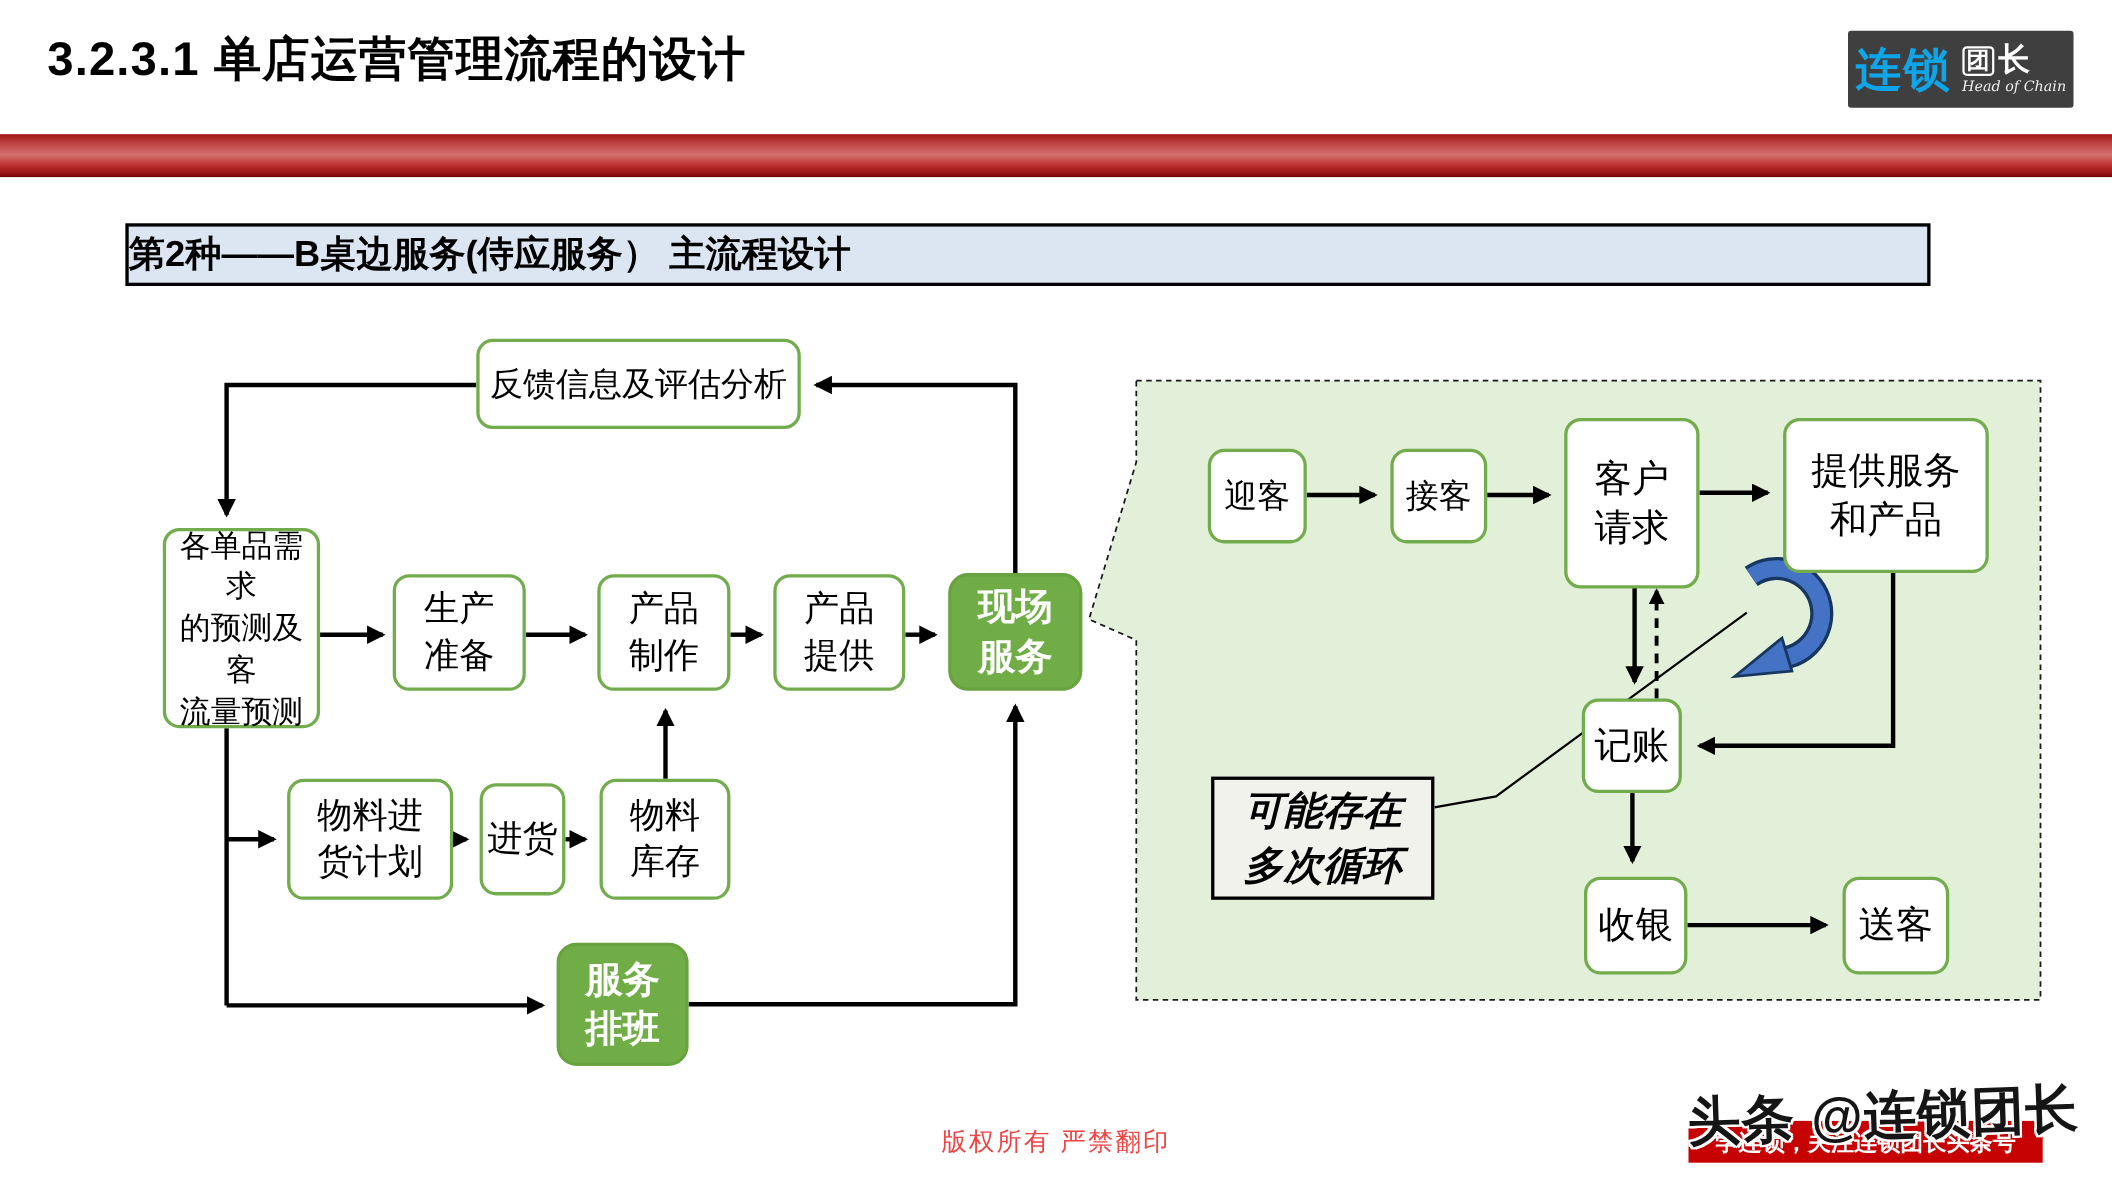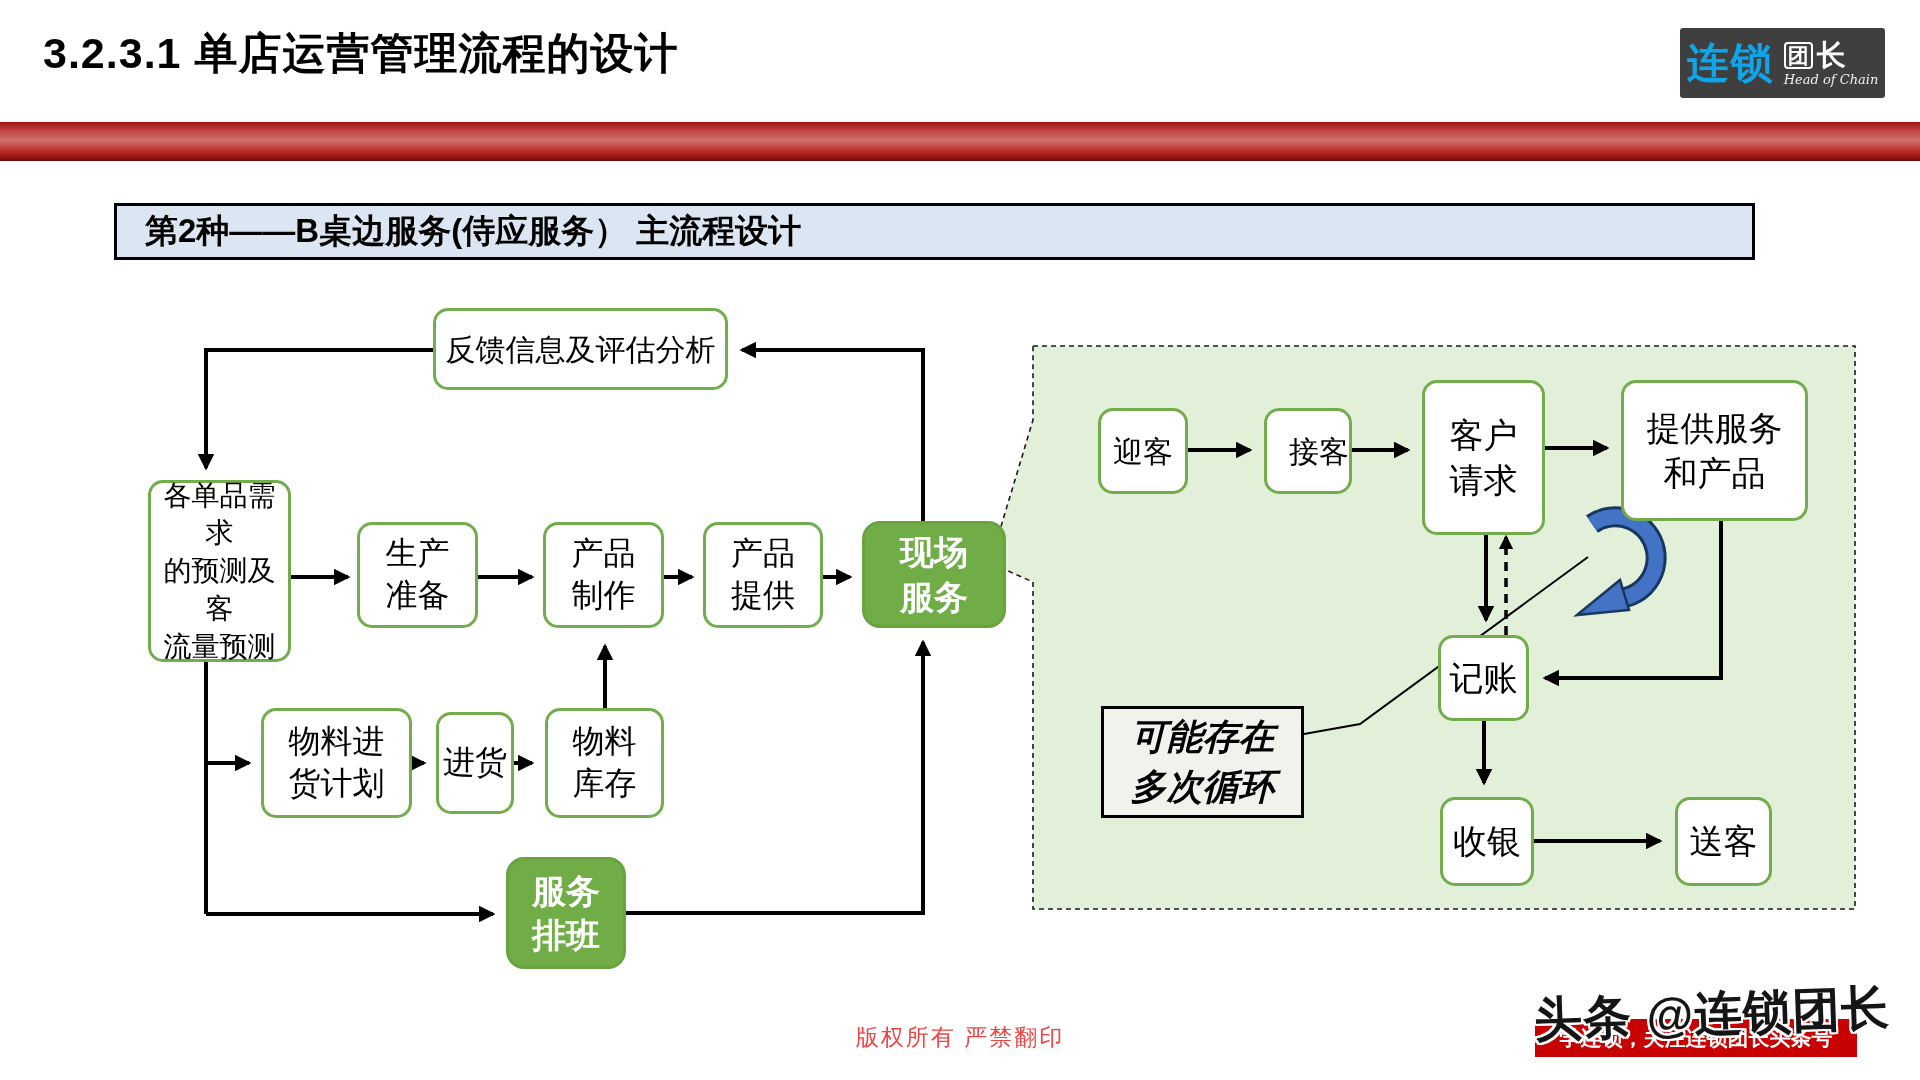--- a/index.html
+++ b/index.html
@@ -18,21 +18,21 @@
               border-radius:4px;padding:1px 2px;}
   .logo-after{color:#fff;font-size:29px;font-weight:bold;}
   .logo-tagline{color:#eee;font-size:13px;font-style:italic;margin-top:3px;
                 font-family:"DejaVu Serif","Liberation Serif",serif;}
   .red-bar{position:absolute;left:0;top:122px;width:1920px;height:39px;
            background:linear-gradient(180deg,#9e1414 0%,#c24444 22%,#d17070 48%,#c03030 72%,#951111 92%,#6f0808 100%);}
 
   
   .section-header{position:absolute;left:114px;top:203px;width:1641px;height:57px;
                   background:#dce6f2;border:3px solid #000;box-sizing:border-box;
-                  display:flex;align-items:center;padding-left:28px;}
+                  display:flex;align-items:center;}
   .section-header span{font-size:33px;font-weight:bold;color:#000;}
 
   
   .connectors{position:absolute;left:0;top:0;width:1920px;height:1080px;pointer-events:none;}
   .node{position:absolute;box-sizing:border-box;background:#fff;border:3px solid #72ac4c;
         border-radius:15px;display:flex;align-items:center;justify-content:center;
         color:#000;font-size:32px;line-height:1.3;}
   .node span{white-space:pre-line;text-align:center;}
   .node.green{background:#70ad47;border-color:#68a33f;color:#fff;font-weight:bold;
               border-radius:18px;font-size:34px;}
@@ -136,21 +136,21 @@
   <div class="node" style="left:543px;top:522px;width:121px;height:106px;">
     <span>产品
 制作</span>
     </div>
 
   <div class="node" style="left:703px;top:522px;width:120px;height:106px;">
     <span>产品
 提供</span>
     </div>
 
-  <div class="node green" style="left:862px;top:521px;width:144px;height:107px;">
+  <div class="node green" style="left:862px;top:521px;width:122px;height:107px;">
     <span>现场
 服务</span>
     </div>
 
   <div class="node" style="left:261px;top:708px;width:151px;height:110px;">
     <span>物料进
 货计划</span>
     </div>
 
   <div class="node" style="left:436px;top:712px;width:78px;height:102px;">
@@ -164,21 +164,21 @@
 
   <div class="node green" style="left:506px;top:857px;width:120px;height:112px;">
     <span>服务
 排班</span>
     </div>
 
   <div class="node" style="left:1098px;top:408px;width:90px;height:86px;font-size:30px;">
     <span>迎客</span>
     </div>
 
-  <div class="node" style="left:1264px;top:408px;width:88px;height:86px;font-size:30px;justify-content:flex-end;">
+  <div class="node" style="left:1264px;top:408px;width:88px;height:86px;font-size:30px;">
     <span>接客</span>
     </div>
 
   <div class="node" style="left:1422px;top:380px;width:123px;height:155px;font-size:34px;">
     <span>客户
 请求</span>
     </div>
 
   <div class="node" style="left:1621px;top:380px;width:187px;height:141px;font-size:34px;">
     <span>提供服务

